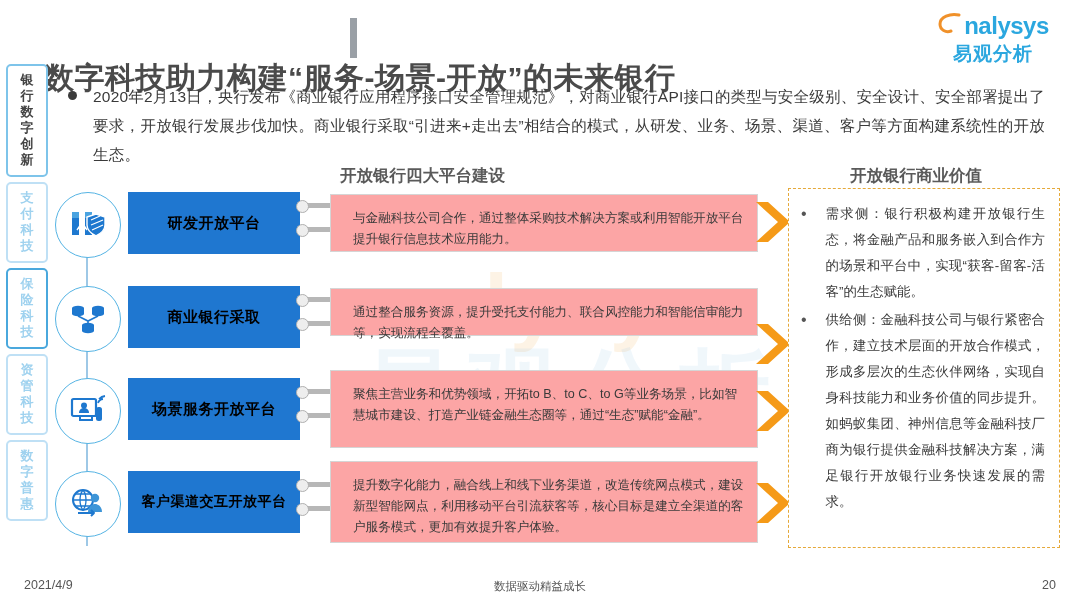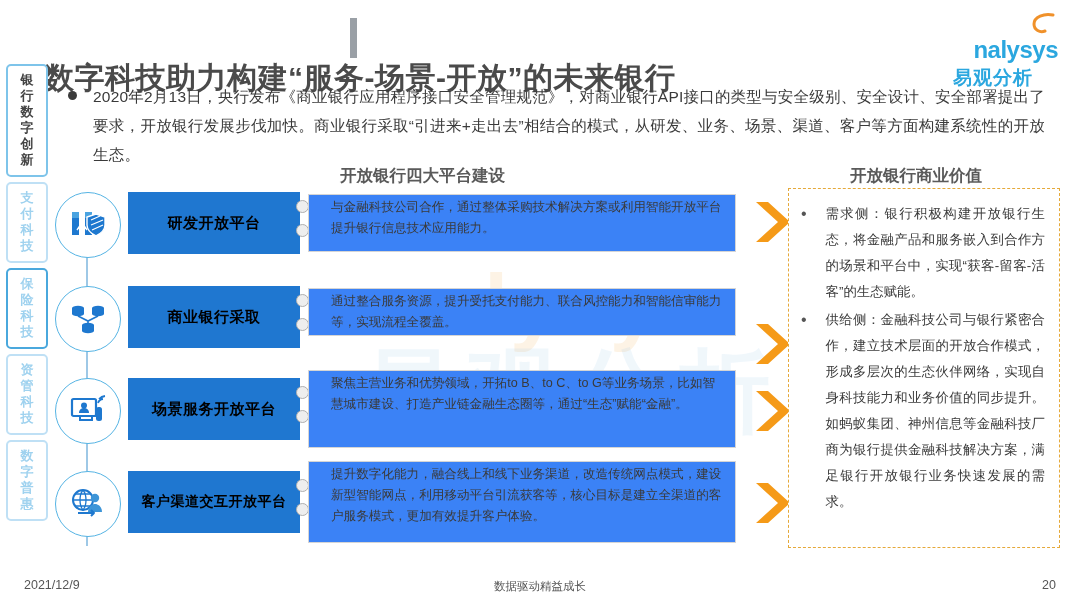--- a/index.html
+++ b/index.html
@@ -24,21 +24,21 @@
   }
   .wm1{left:330px;top:255px;font-size:86px;color:#f0a63c;letter-spacing:2px;}
   .wm2{left:360px;top:330px;font-size:92px;color:#8fc3e8;letter-spacing:14px;}
 
   
   .title-wrap{position:absolute;left:44px;top:18px;display:flex;align-items:center;z-index:3;flex-direction:column;}
   .title-bar{width:7px;height:40px;background:#9aa0a6;margin-right:13px;}
   .title-text{font-size:30px;font-weight:700;color:#4a4a4a;line-height:40px;letter-spacing:.5px;}
 
   .logo{position:absolute;right:22px;top:12px;width:130px;text-align:center;z-index:3;}
-  .logo-row{display:flex;align-items:flex-end;justify-content:center;line-height:1;flex-direction:column;}
+  .logo-row{display:flex;align-items:flex-end;justify-content:center;line-height:1;}
   .logo-swoosh{
     position:relative;width:26px;height:26px;margin-right:1px;
   }
   .logo-swoosh svg{display:block;}
   .logo-word{font-size:24px;font-weight:700;color:#2ba7df;letter-spacing:-0.5px;}
   .logo-cn{font-size:19px;font-weight:700;color:#2ba7df;letter-spacing:1px;margin-top:3px;}
 
   
   .sidebar{position:absolute;left:6px;top:64px;width:40px;z-index:3;}
   .tab{
@@ -119,23 +119,23 @@
     background:#b7b7b7;border-radius:2px;
   }
   .dumbbell .knob{
     position:absolute;top:0;width:11px;height:11px;border-radius:50%;
     border:1.6px solid #b0b0b0;background:#eeeeee;
   }
   .dumbbell .knob.l{left:0;}
   .dumbbell .knob.r{right:0;}
 
   .desc-box{
-    position:absolute;left:308px;width:428px;
-    border:1px solid #d5d5d5;background:#3b82f6;
-    padding:2px 12px 9px 22px;
+    position:absolute;left:330px;width:428px;
+    border:1px solid #d5d5d5;background:#fca5a5;
+    padding:13px 12px 9px 22px;
     font-size:12.6px;line-height:21px;color:#3a3a3a;
     box-sizing:border-box;
   }
 
   .chev{
     position:absolute;left:752px;width:40px;height:48px;
   }
 
   
   .value-panel{
@@ -389,16 +389,16 @@
     <div class="vp-dot">•</div>
     <div class="vp-text">需求侧：银行积极构建开放银行生态，将金融产品和服务嵌入到合作方的场景和平台中，实现“获客-留客-活客”的生态赋能。</div>
   </div>
   <div class="vp-item">
     <div class="vp-dot">•</div>
     <div class="vp-text">供给侧：金融科技公司与银行紧密合作，建立技术层面的开放合作模式，形成多层次的生态伙伴网络，实现自身科技能力和业务价值的同步提升。如蚂蚁集团、神州信息等金融科技厂商为银行提供金融科技解决方案，满足银行开放银行业务快速发展的需求。</div>
   </div>
 </div>
 
 <div class="footer">
-  <div class="fl">2021/12/9</div>
+  <div class="fl">2021/4/9</div>
   <div class="fc">数据驱动精益成长</div>
   <div class="fr">20</div>
 </div>
 
 </body></html>

